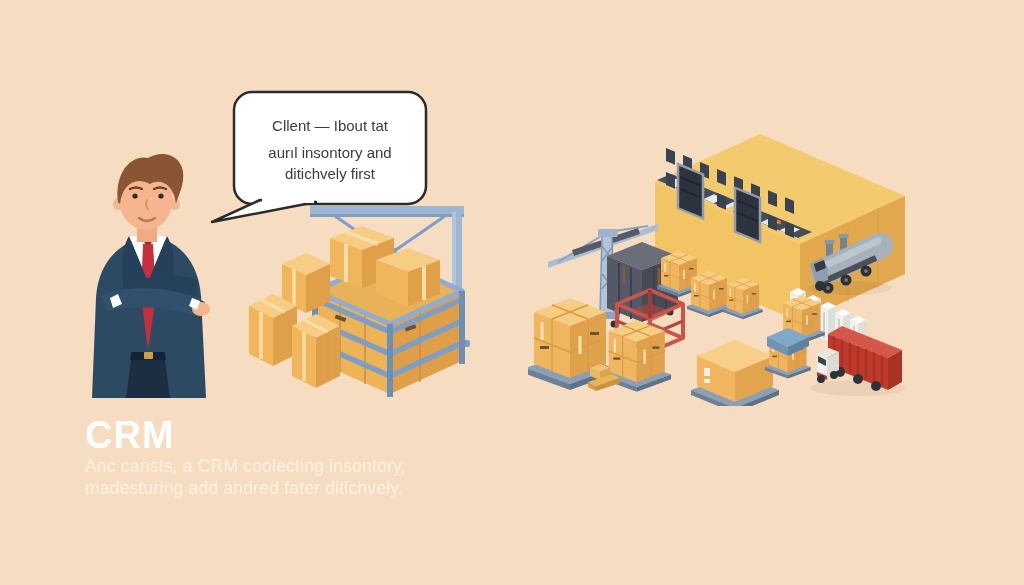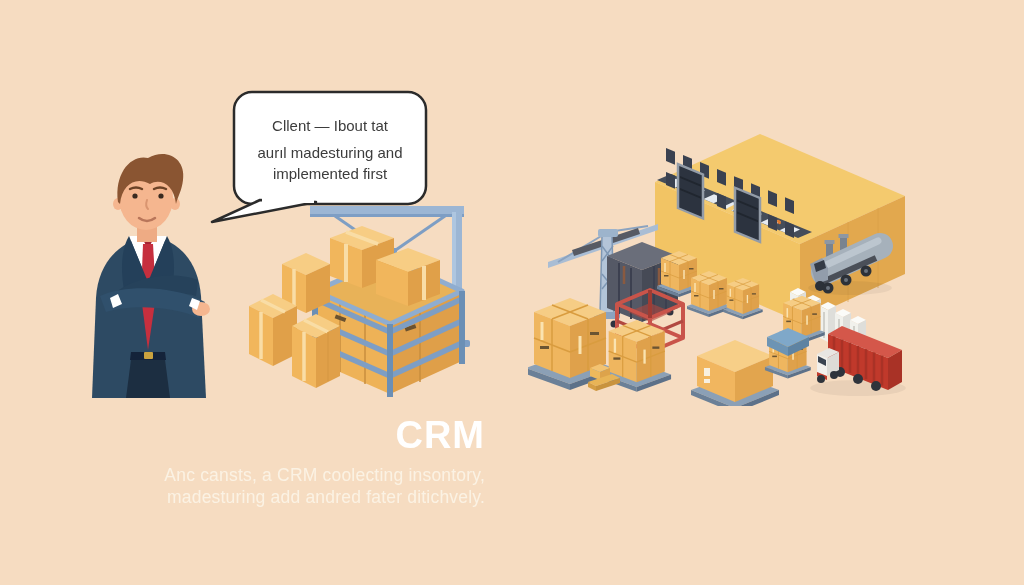--- a/index.html
+++ b/index.html
@@ -11,24 +11,24 @@
   .abs{position:absolute;}
   
   .bubble-wrap{left:198px;top:88px;width:232px;height:142px;}
   .bubble-text{
     position:absolute;left:36px;top:12px;width:192px;height:100px;
     display:flex;flex-direction:column;align-items:center;justify-content:center;
     color:#3c3c3c;font-size:15px;font-weight:500;line-height:1.35;text-align:center;
   }
   .bubble-text .l1{margin-bottom:7px;}
   
-  .label-block{width:400px;text-align:right;color:#ffffff;}
+  .label-block{width:400px;text-align:left;color:#ffffff;}
   .label-block .heading{font-size:38px;font-weight:800;letter-spacing:1px;line-height:40px;}
   .label-block .desc{font-size:17.5px;color:#fcf4e6;opacity:.95;letter-spacing:.2px;line-height:22px;}
-  .label-block .d1{margin-top:9px;}
+  .label-block .d1{}
   .label-block .d2{}
   .crm-block{left:85px;top:415px;}
   .erp-block{left:515px;top:415px;}
 </style>
 </head>
 <body>
 
 <div class="canvas">
 
   <svg class="abs" style="left:82px;top:146px;" width="158" height="252" viewBox="0 0 158 252">
@@ -68,22 +68,22 @@
   </svg>
 
   <div class="abs bubble-wrap">
     <svg width="232" height="142" viewBox="0 0 232 142">
       <rect x="36" y="4" width="192" height="112" rx="18" fill="#ffffff" stroke="#2b2b2b" stroke-width="2.5"></rect>
       <path d="M62,112 L14,134 L118,114 Z" fill="#ffffff" stroke="#2b2b2b" stroke-width="2.5" stroke-linejoin="round"></path>
       <rect x="64" y="105" width="52" height="10" fill="#ffffff"></rect>
     </svg>
     <div class="bubble-text">
       <div class="l1">Cllent — Ibout tat</div>
-      <div>aurıl madesturing and</div>
-      <div>implemented first</div>
+      <div>aurıl insontory and</div>
+      <div>ditichvely first</div>
     </div>
   </div>
 
   <svg class="abs" style="left:240px;top:196px;" width="232" height="204" viewBox="0 0 232 204">
     <g>
       <rect x="70" y="10" width="154" height="10" fill="#9cb6d4"></rect>
       <rect x="70" y="18" width="154" height="3" fill="#7e9ec4"></rect>
       <line x1="95" y1="20" x2="150" y2="58" stroke="#7e9ec4" stroke-width="3"></line>
       <line x1="150" y1="58" x2="205" y2="20" stroke="#7e9ec4" stroke-width="3"></line>
       <rect x="145" y="52" width="12" height="8" fill="#7e9ec4"></rect>

